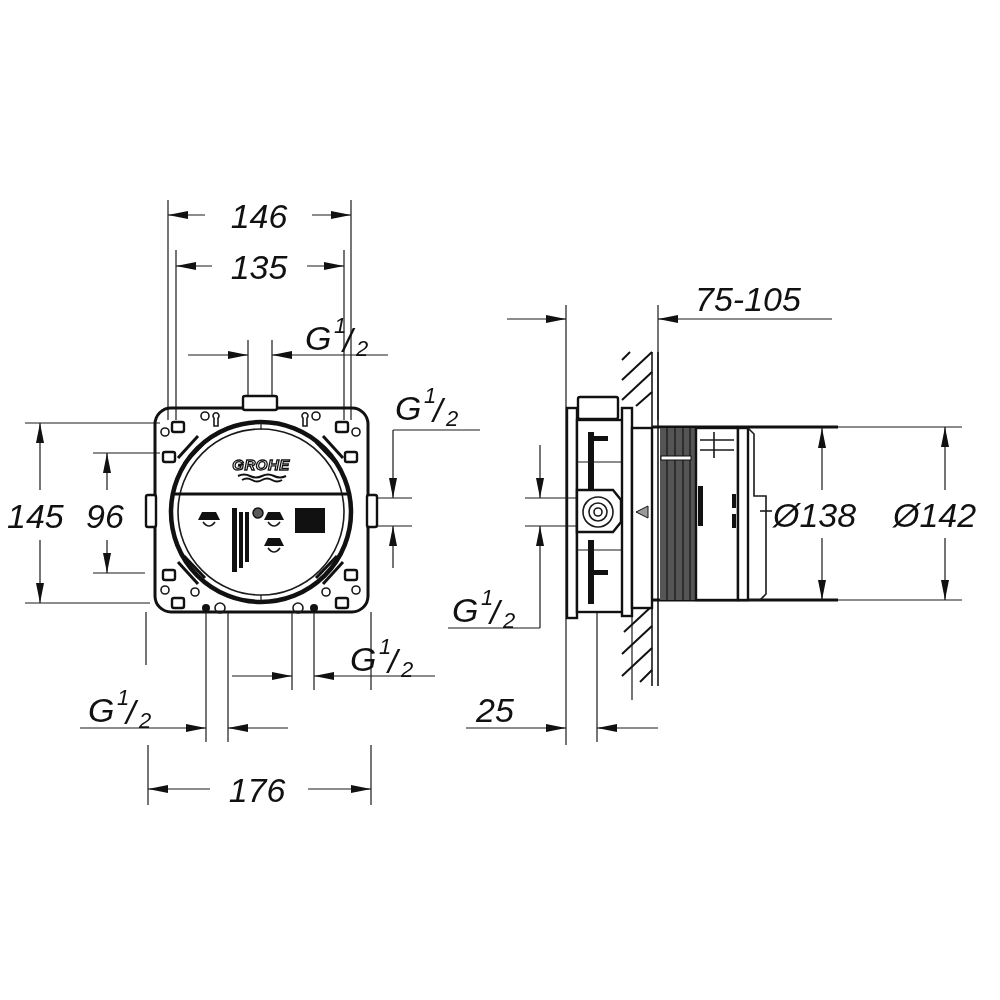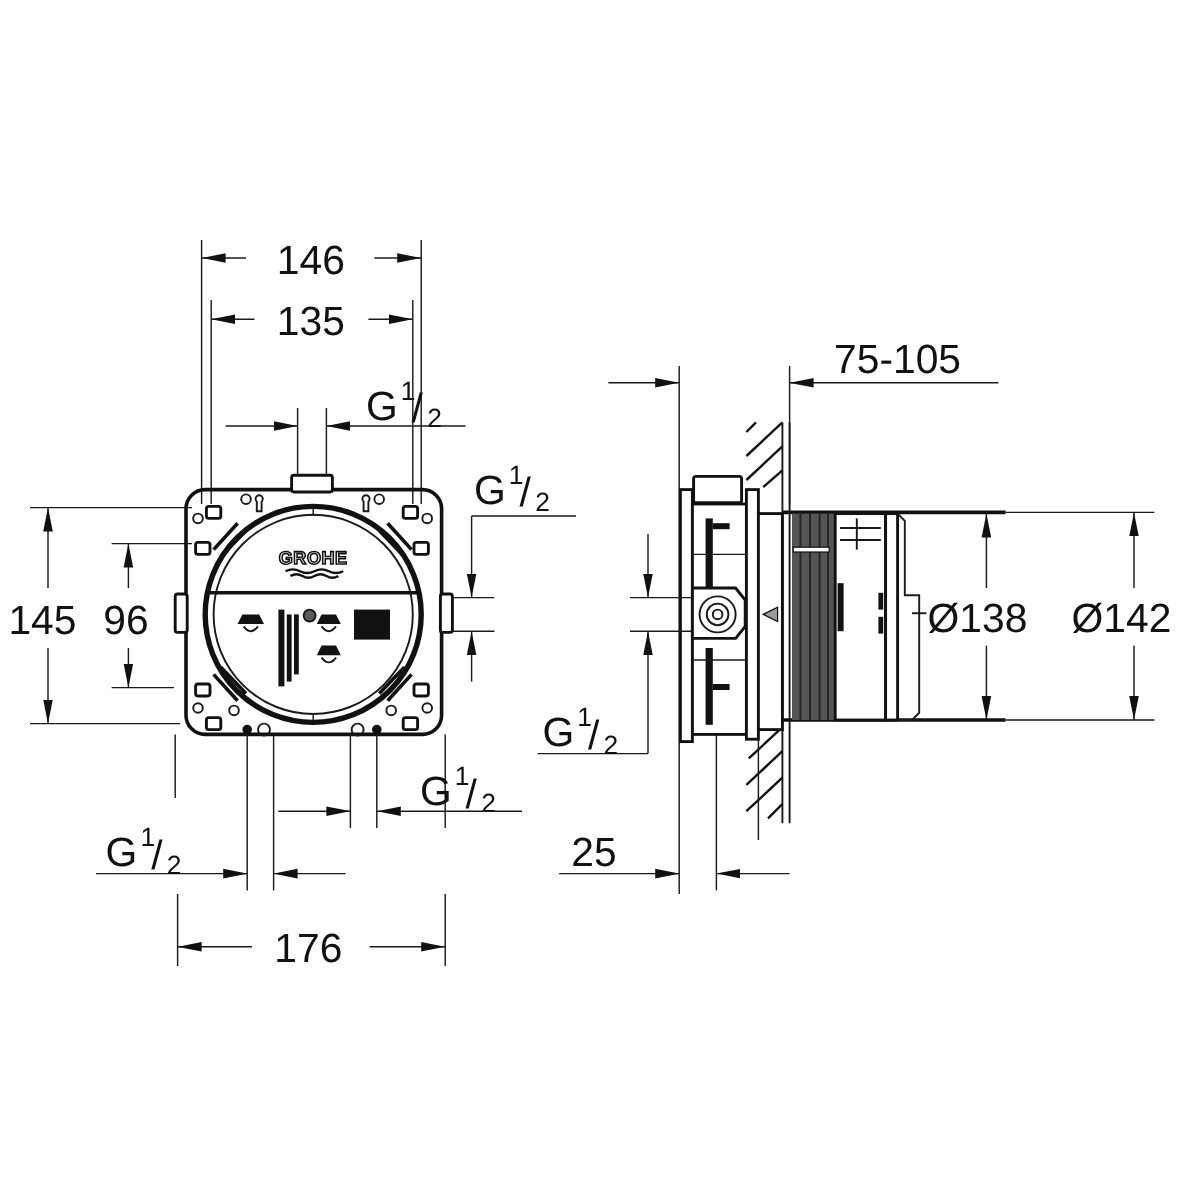--- a/index.html
+++ b/index.html
@@ -1,17 +1,17 @@
 <!DOCTYPE html>
 <html><head>
 <meta charset="utf-8">
 <style>
   html, body { margin: 0; padding: 0; background: #ffffff; }
   body { width: 1000px; height: 1000px; overflow: hidden; }
-  #drawing { position: absolute; left: 0; top: 0; width: 1000px; height: 1000px; }
+  #drawing { position: absolute; left: 0; top: 0; width: 1000px; height: 1000px; font-style: italic; }
   svg { display: block; }
   .ln { stroke: #1a1a1a; fill: none; stroke-width: 1.6; }
   .thin { stroke: #1a1a1a; fill: none; stroke-width: 1.2; }
   .thick { stroke: #111; fill: none; stroke-width: 3; }
   .vthick { stroke: #111; fill: none; stroke-width: 4.5; }
   .fillk { fill: #111; stroke: none; }
   .fillw { fill: #fff; stroke: #111; stroke-width: 2.4; }
   .dim { font-family: "Liberation Sans", sans-serif; font-size: 34px; fill: #111; }
   .sup { font-family: "Liberation Sans", sans-serif; font-size: 22px; fill: #111; }
   .logo { font-family: "Liberation Sans", sans-serif; font-size: 15px; font-weight: bold; fill: #fff; stroke: #111; stroke-width: 1.3; letter-spacing: 0.5px; }

